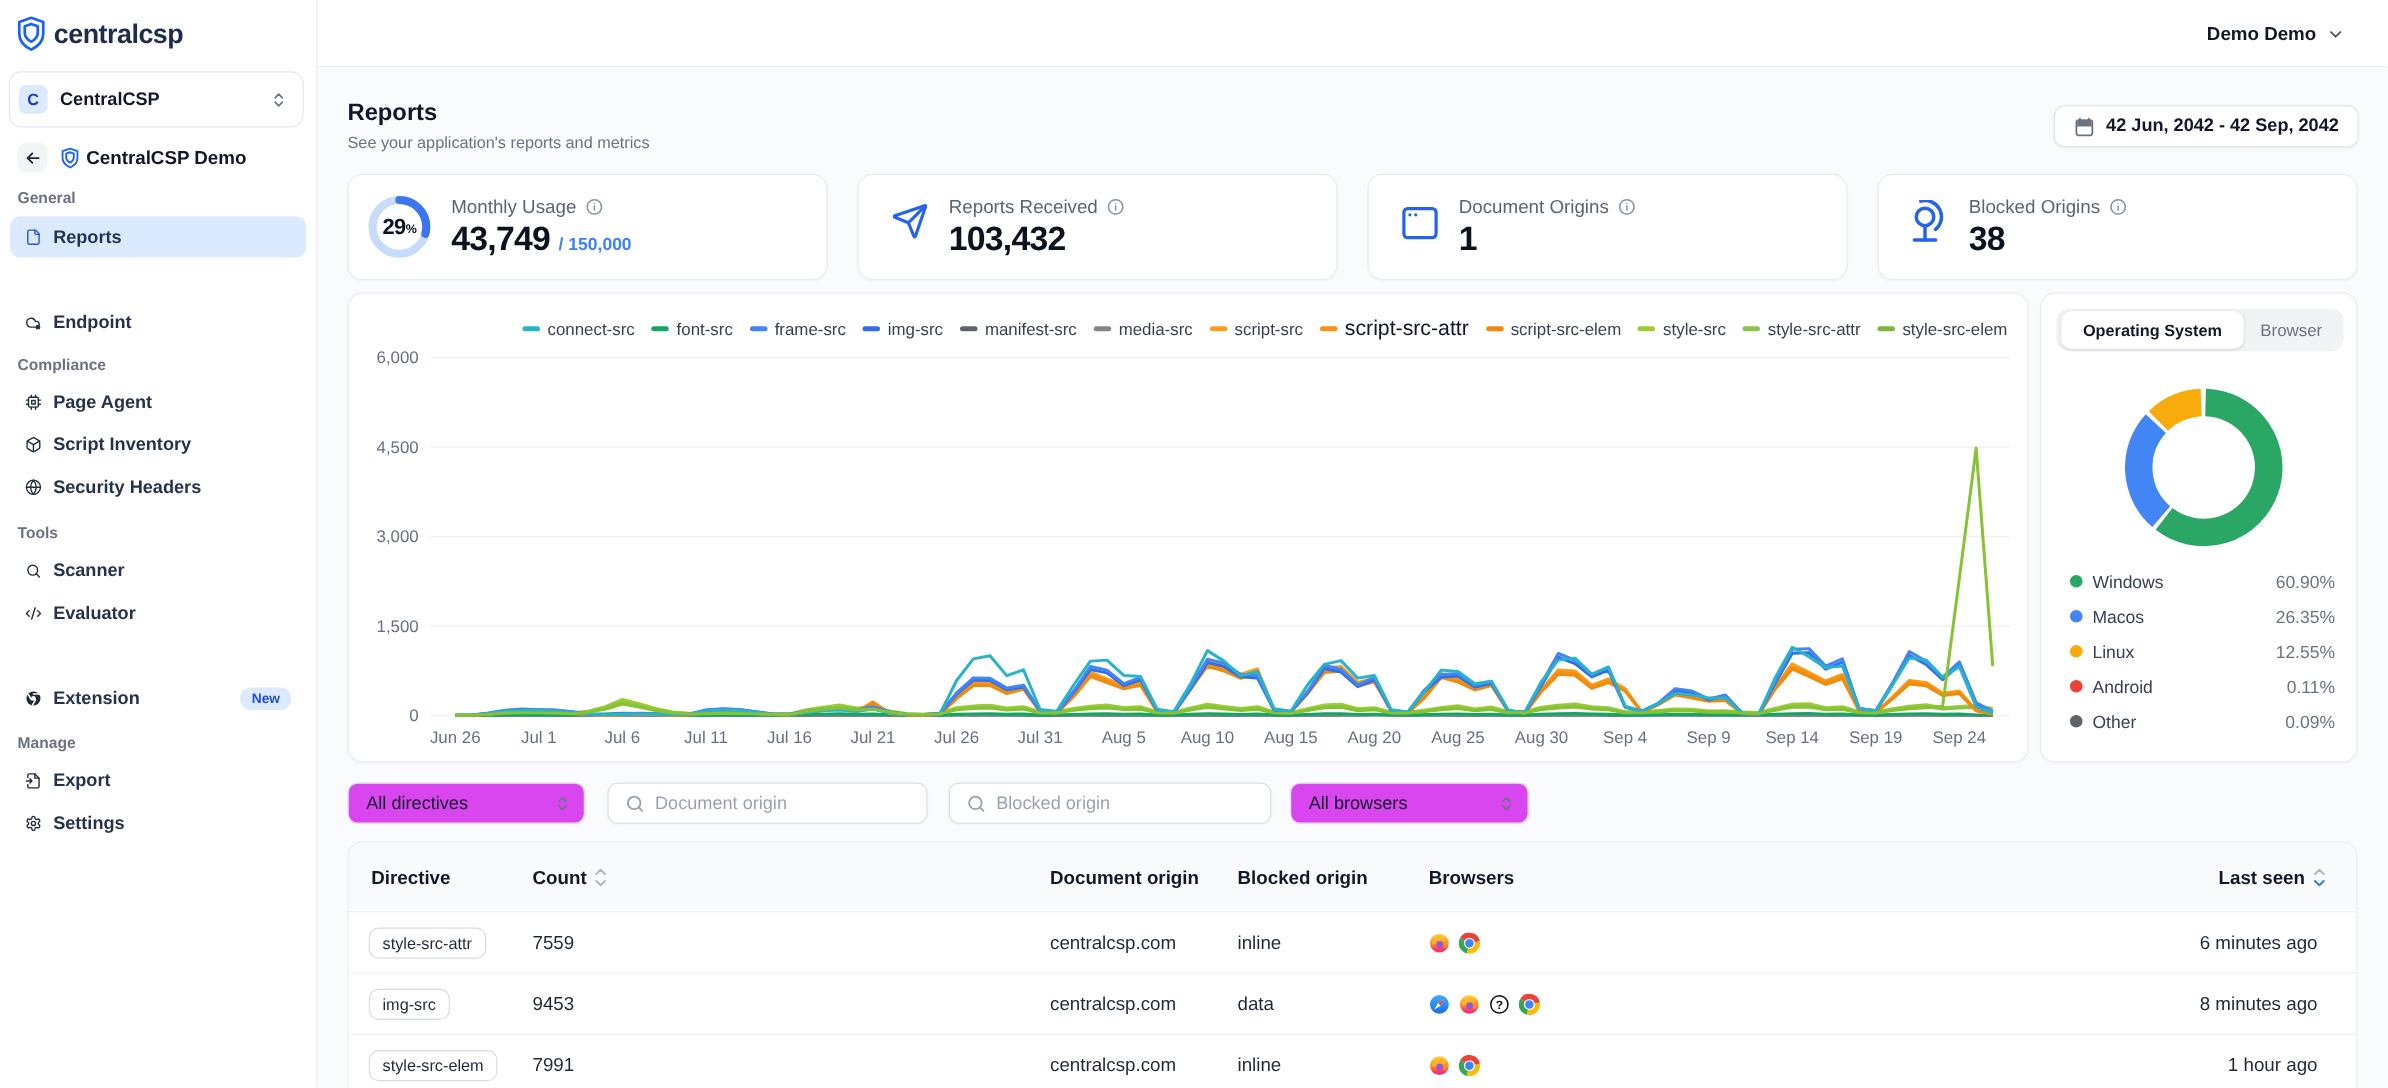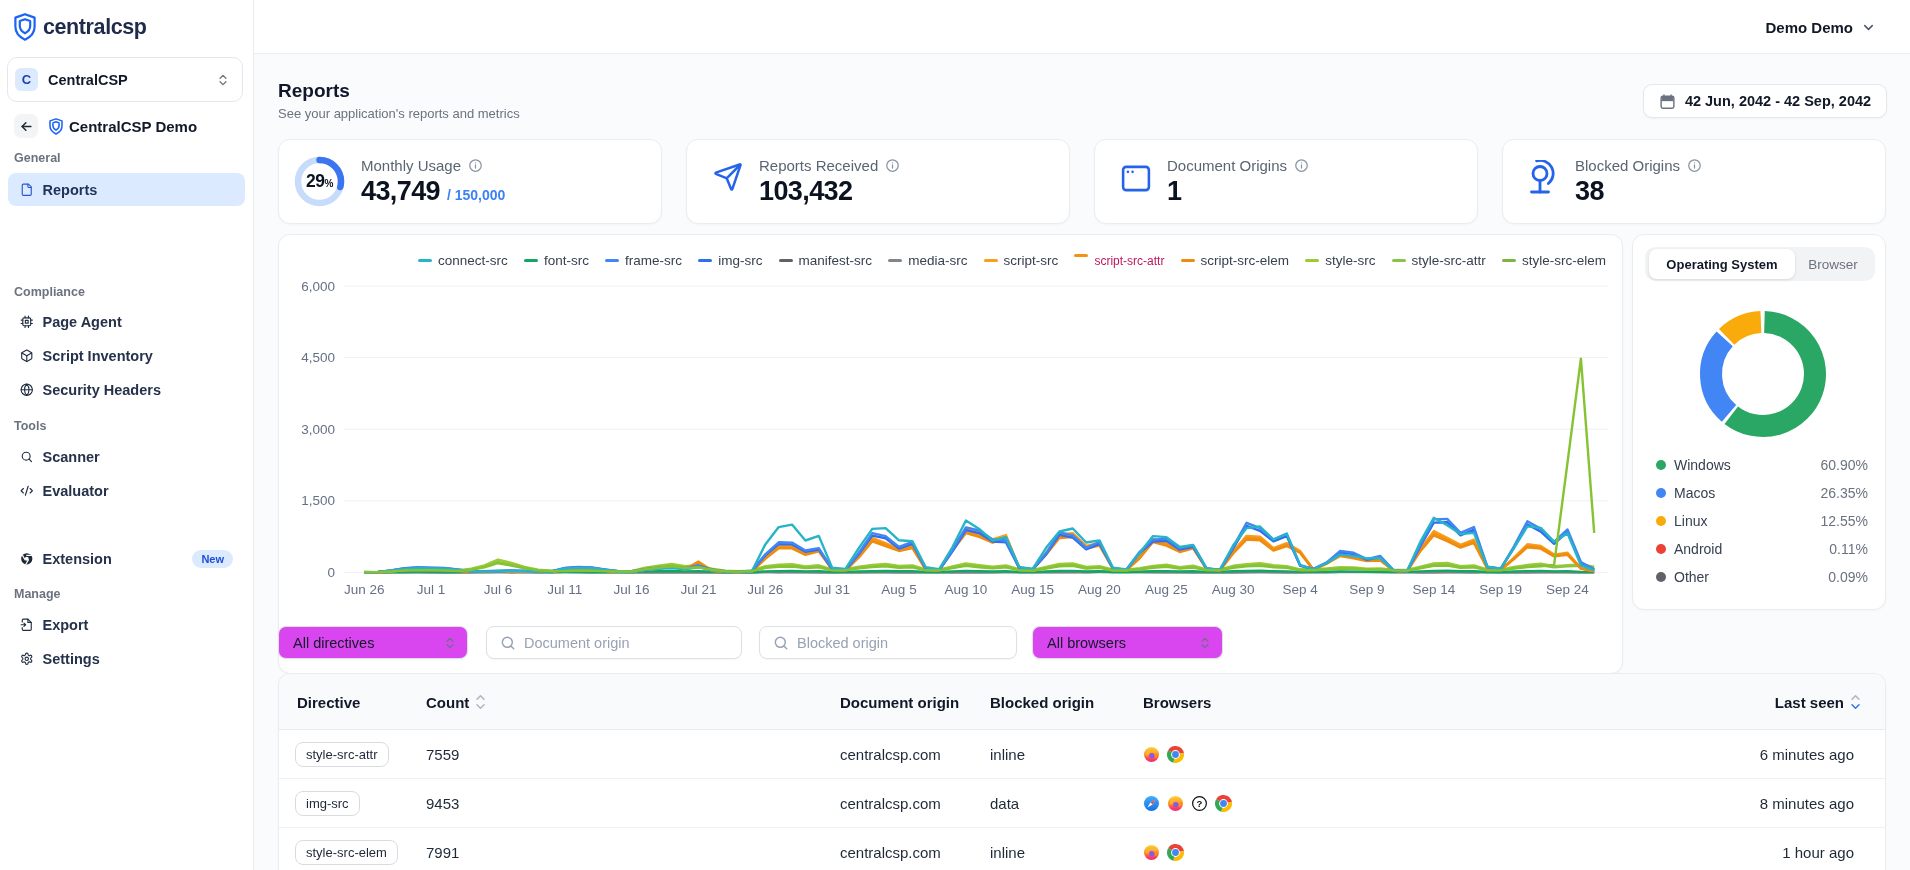--- a/index.html
+++ b/index.html
@@ -35,21 +35,21 @@
 .stat { flex:1; position:relative; }
 .stat .icon { position:absolute; left:26px; top:24px; }
 .stat .tt { position:absolute; left:72px; top:17px; font-size:15px; color:#5b6572; display:flex; align-items:center; }
 .stat .tt svg { margin-left:7px; }
 .stat .vv { position:absolute; left:72px; top:36px; font-size:27px; font-weight:700; color:#0b1220; letter-spacing:-0.6px; }
 .stat .vv .sub { font-size:14px; font-weight:600; color:#3b82f6; letter-spacing:0; }
 .stat1 .tt, .stat1 .vv { left:82px; }
 .ring { position:absolute; left:15px; top:16px; width:51px; height:51px; }
 .ring .pc { position:absolute; left:0; top:0; width:51px; height:51px; display:flex; align-items:center; justify-content:center; font-size:17.5px; font-weight:700; color:#0b1220; letter-spacing:-0.5px; }
 .ring .pc small { font-size:10px; font-weight:700; margin-top:4px; }
-.chartcard { position:absolute; left:24px; top:180px; width:1345px; height:440px;padding-left:28px; }
+.chartcard { position:absolute; left:24px; top:180px; width:1345px; height:376px;padding-left:28px; }
 .ospanel { position:absolute; left:1378px; top:180px; width:254px; height:376px; }
 .tabs { position:absolute; left:12px; top:12px; width:230px; height:34px; background:#f1f3f5; border-radius:10px; display:flex; align-items:center; padding:4px; }
 .tab { height:30px; display:flex; align-items:center; justify-content:center; font-size:13.5px; border-radius:8px; }
 .tab.on { background:#fff; width:146px; font-weight:700; font-size:13px; color:#111827; box-shadow:0 1px 3px rgba(16,24,40,.12); }
 .tab.off { flex:1; color:#6b7280; }
 .oslegend { position:absolute; left:23px; right:17px; top:216px; }
 .osrow { height:28px; display:flex; align-items:center; font-size:14px; }
 .osrow .dot { width:10px; height:10px; border-radius:50%; margin-right:8px; }
 .osrow .nm { color:#374151; }
 .osrow .pc { margin-left:auto; color:#6b7280; }
@@ -102,20 +102,27 @@
       <span class="t">CentralCSP Demo</span>
     </div>
 <div class="sec" style="top:151px">General</div>
 <div class="item active" style="top:173px">
       <svg class="ic" width="13.5" height="13.5" viewBox="0 0 24 24" fill="none" stroke="#2457d6" stroke-width="2" stroke-linecap="round" stroke-linejoin="round">
         <path d="M15 2H6a2 2 0 0 0-2 2v16a2 2 0 0 0 2 2h12a2 2 0 0 0 2-2V7Z"></path>
         <path d="M14 2v4a2 2 0 0 0 2 2h4"></path>
       </svg>
       <span class="lb">Reports</span>
     </div>
+<div class="item" style="top:241px">
+      <svg class="ic" width="13.5" height="13.5" viewBox="0 0 24 24" fill="none" stroke="#222e42" stroke-width="2" stroke-linecap="round" stroke-linejoin="round">
+        <path d="M15.5 19H8.8a6.3 6.3 0 1 1 6-8.1h1.3a4.1 4.1 0 0 1 3.3 6.6"></path>
+        <path d="M18.4 16.2v5.6M15.6 19h5.6M16.4 17l4 4M20.4 17l-4 4" stroke-width="1.7"></path>
+      </svg>
+      <span class="lb">Endpoint</span>
+    </div>
 <div class="sec" style="top:285px">Compliance</div>
 <div class="item" style="top:305px">
       <svg class="ic" width="13.5" height="13.5" viewBox="0 0 24 24" fill="none" stroke="#222e42" stroke-width="2" stroke-linecap="round" stroke-linejoin="round">
         <rect x="5" y="5" width="14" height="14" rx="2"></rect>
         <rect x="9.5" y="9.5" width="5" height="5"></rect>
         <path d="M9 2v3M15 2v3M9 19v3M15 19v3M2 9h3M2 15h3M19 9h3M19 15h3"></path>
       </svg>
       <span class="lb">Page Agent</span>
     </div>
 <div class="item" style="top:339px">
@@ -257,21 +264,21 @@
     </div>
 <div class="card chartcard">
       <div style="position:absolute;left:139px;right:16px;top:18px;display:flex;justify-content:space-between;align-items:center">
         <span style="display:flex;align-items:center;font-size:13.5px;color:#374151"><span style="width:14px;height:3.2px;border-radius:2px;background:#27b3c8;margin-right:6px"></span>connect-src</span>
         <span style="display:flex;align-items:center;font-size:13.5px;color:#374151"><span style="width:14px;height:3.2px;border-radius:2px;background:#12a665;margin-right:6px"></span>font-src</span>
         <span style="display:flex;align-items:center;font-size:13.5px;color:#374151"><span style="width:14px;height:3.2px;border-radius:2px;background:#4285f4;margin-right:6px"></span>frame-src</span>
         <span style="display:flex;align-items:center;font-size:13.5px;color:#374151"><span style="width:14px;height:3.2px;border-radius:2px;background:#2f6fed;margin-right:6px"></span>img-src</span>
         <span style="display:flex;align-items:center;font-size:13.5px;color:#374151"><span style="width:14px;height:3.2px;border-radius:2px;background:#5f6368;margin-right:6px"></span>manifest-src</span>
         <span style="display:flex;align-items:center;font-size:13.5px;color:#374151"><span style="width:14px;height:3.2px;border-radius:2px;background:#80868b;margin-right:6px"></span>media-src</span>
         <span style="display:flex;align-items:center;font-size:13.5px;color:#374151"><span style="width:14px;height:3.2px;border-radius:2px;background:#fa9e1b;margin-right:6px"></span>script-src</span>
-        <span style="display:flex;align-items:flex-start;font-size:12px;color:#be185d"><span style="width:14px;height:3.2px;border-radius:2px;background:#f59211;margin-right:6px"></span>script-src-attr</span>
+        <span style="display:flex;align-items:center;font-size:17px;color:#0f172a"><span style="width:14px;height:3.2px;border-radius:2px;background:#f59211;margin-right:6px"></span>script-src-attr</span>
         <span style="display:flex;align-items:center;font-size:13.5px;color:#374151"><span style="width:14px;height:3.2px;border-radius:2px;background:#ef8c0f;margin-right:6px"></span>script-src-elem</span>
         <span style="display:flex;align-items:center;font-size:13.5px;color:#374151"><span style="width:14px;height:3.2px;border-radius:2px;background:#9ccc2e;margin-right:6px"></span>style-src</span>
         <span style="display:flex;align-items:center;font-size:13.5px;color:#374151"><span style="width:14px;height:3.2px;border-radius:2px;background:#8bc34a;margin-right:6px"></span>style-src-attr</span>
         <span style="display:flex;align-items:center;font-size:13.5px;color:#374151"><span style="width:14px;height:3.2px;border-radius:2px;background:#7cb63a;margin-right:6px"></span>style-src-elem</span>
       </div>
       <svg width="1345" height="376" viewBox="0 0 1345 376" style="position:absolute;left:0;top:0">
         <line x1="65" y1="51" x2="1329" y2="51" stroke="#eef0f2" stroke-width="1"></line>
         <line x1="65" y1="122.6" x2="1329" y2="122.6" stroke="#eef0f2" stroke-width="1"></line>
         <line x1="65" y1="194.2" x2="1329" y2="194.2" stroke="#eef0f2" stroke-width="1"></line>
         <line x1="65" y1="265.8" x2="1329" y2="265.8" stroke="#eef0f2" stroke-width="1"></line>

